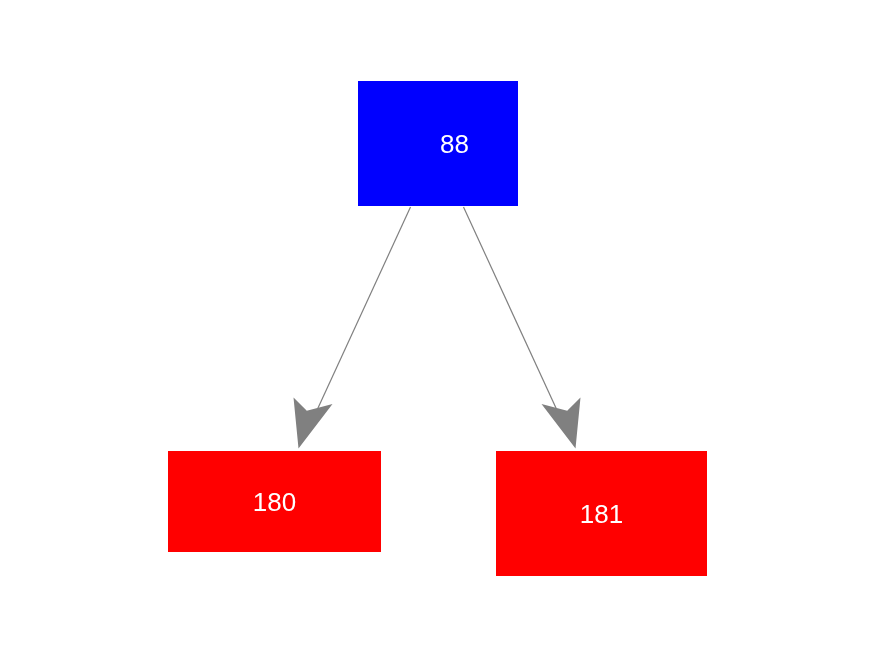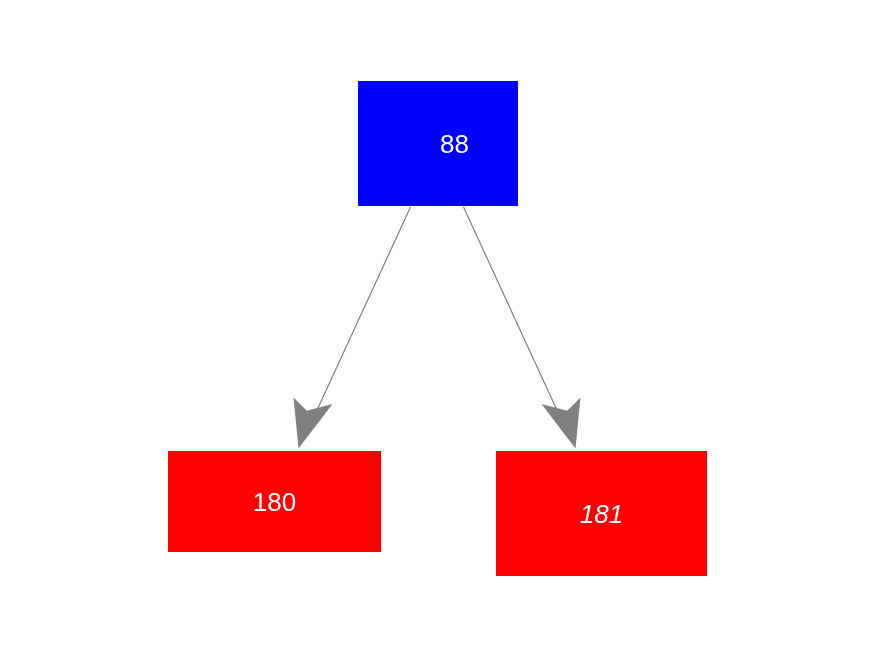--- a/index.html
+++ b/index.html
@@ -56,21 +56,20 @@
     width: 213px;
     height: 101px;
     background: #ff0000;
   }
   #node-181 {
     left: 496px;
     top: 451px;
     width: 211px;
     height: 125px;
     background: #ff0000;
-    font-style: italic;
   }
 </style>
 </head>
 <body>
 
 <div id="graph-canvas">
 
   <svg id="edge-layer" viewBox="0 0 875 656" xmlns="http://www.w3.org/2000/svg">
 
     <g>

